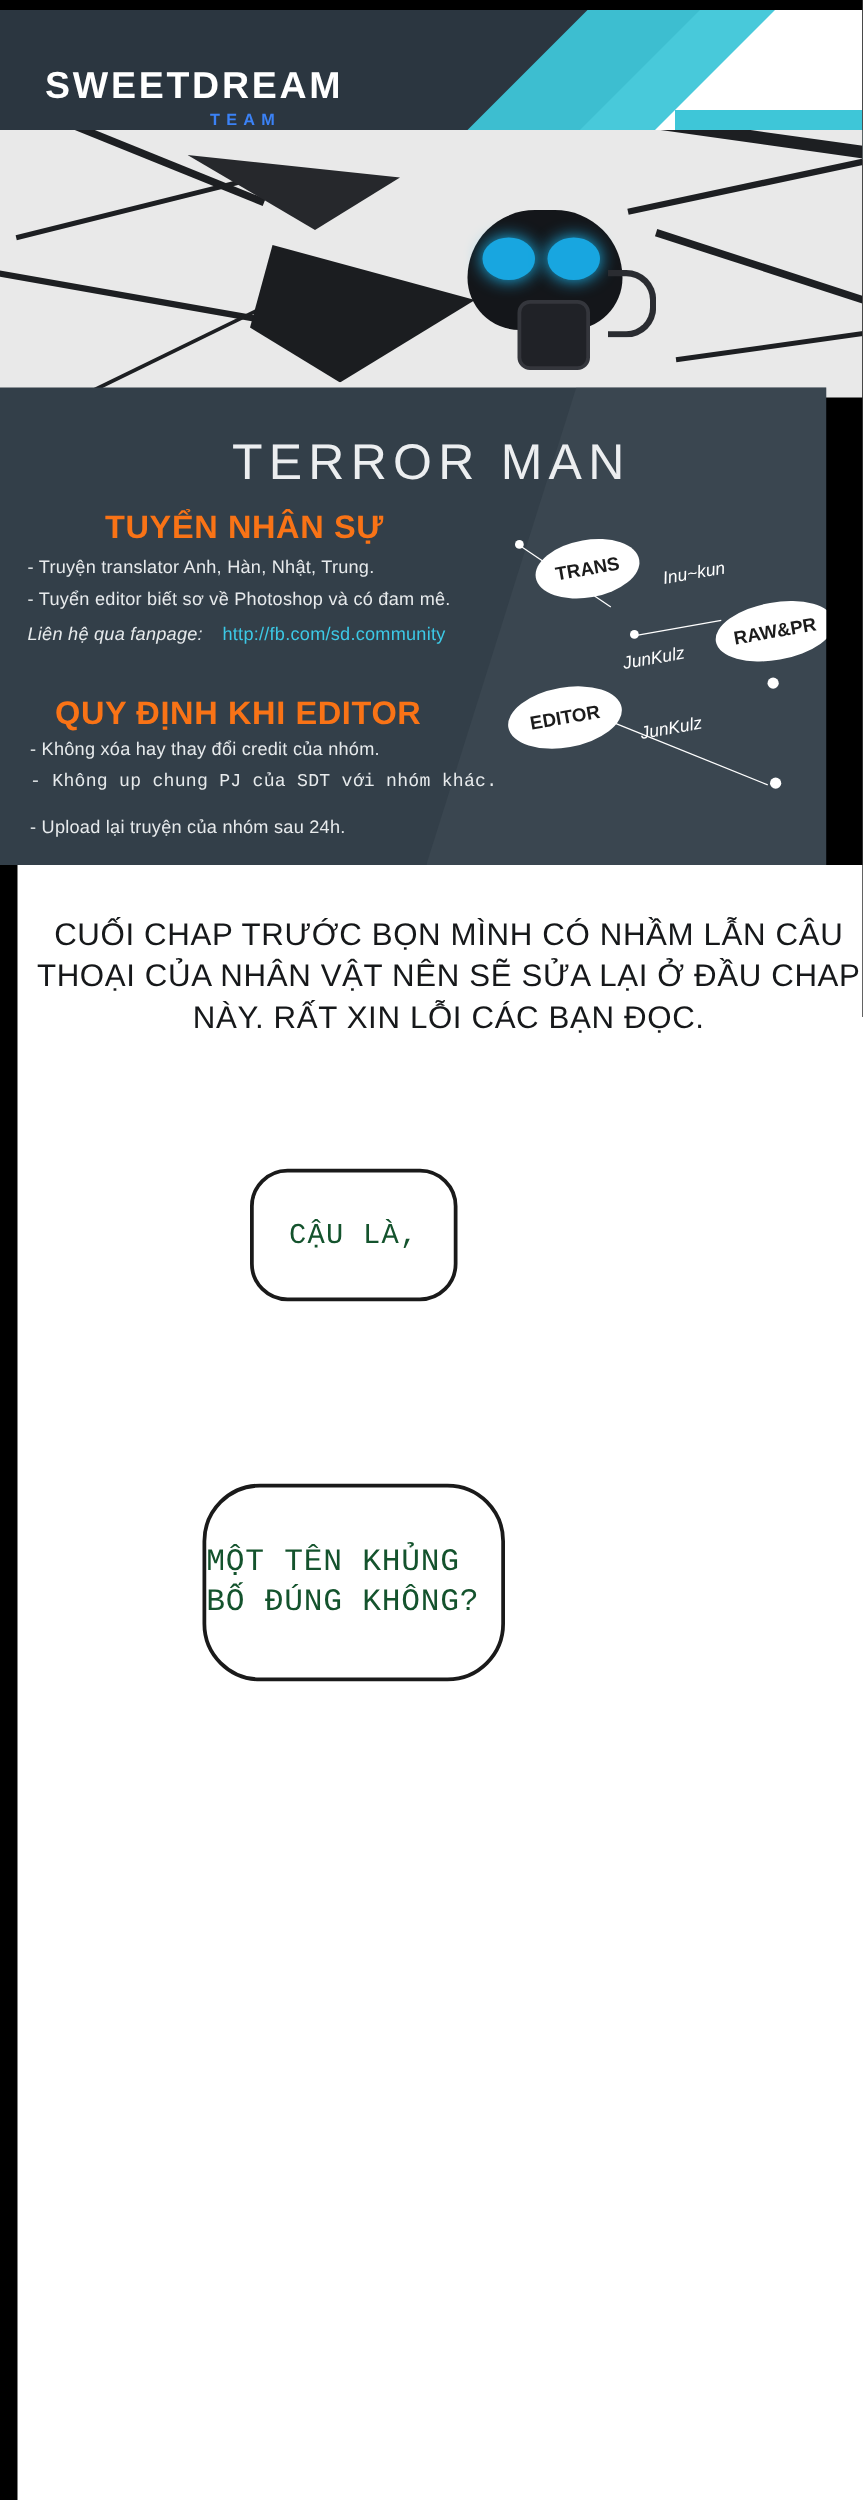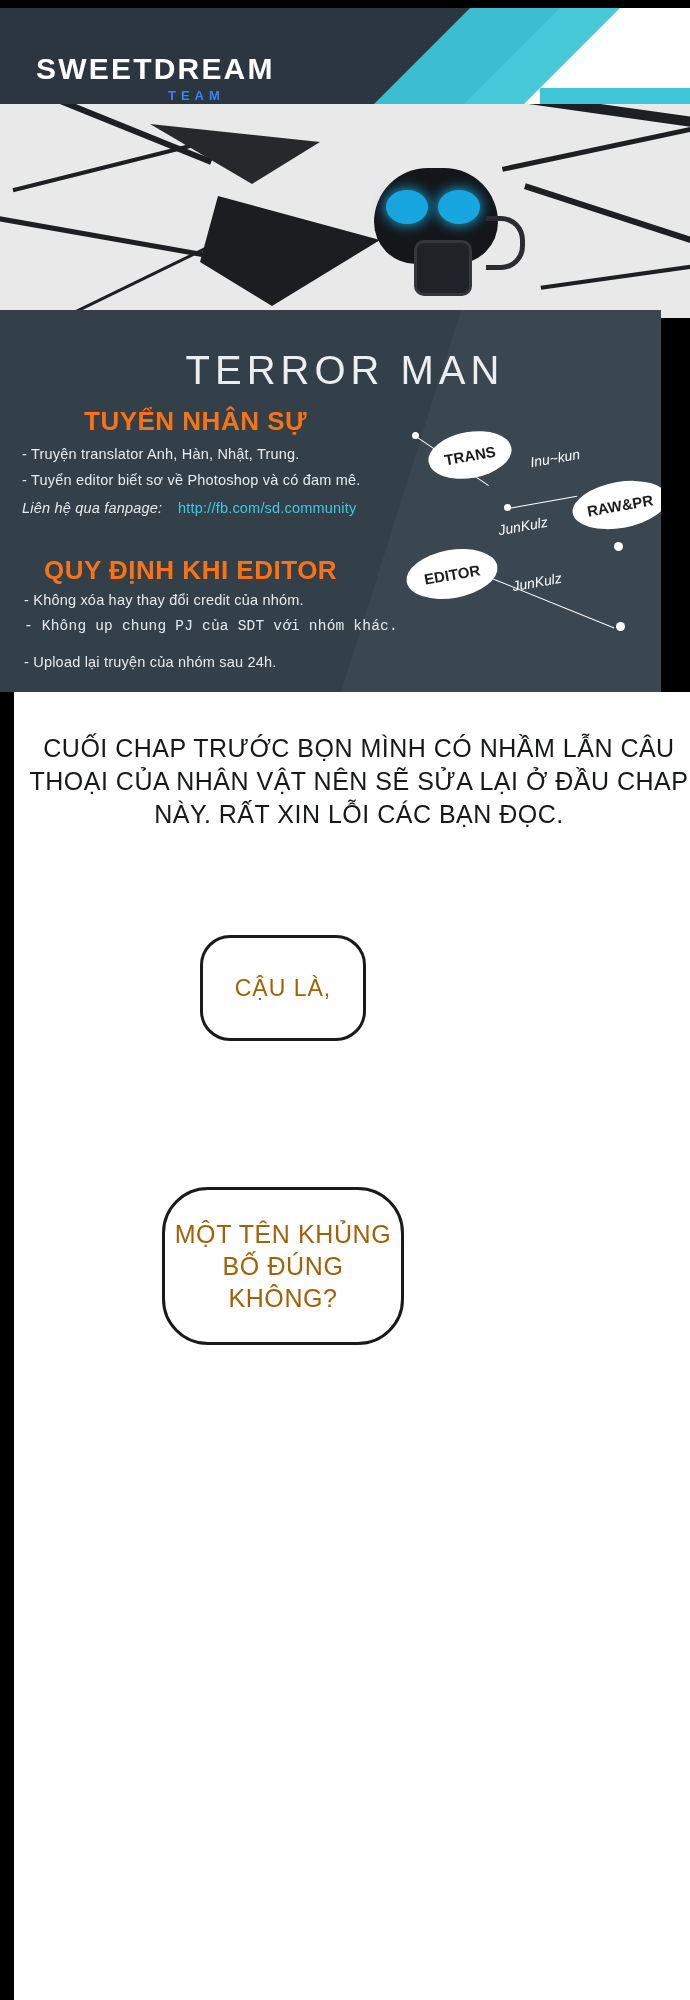--- a/index.html
+++ b/index.html
@@ -247,22 +247,22 @@
     line-height: 33px;
     letter-spacing: .5px;
   }
   .bubble {
     position: absolute;
     background: #ffffff;
     border: 3px solid #1a1a1a;
     display: flex;
     align-items: center;
     justify-content: center;
-    text-align: center;
-    color: #a16207;
+    color: #14532d;
+    font-family: Liberation Mono, monospace;
   }
   .bubble.b1 {
     left: 186px;
     top: 243px;
     width: 160px;
     height: 100px;
     border-radius: 30px;
     font-size: 23px;
     letter-spacing: 1px;
   }

